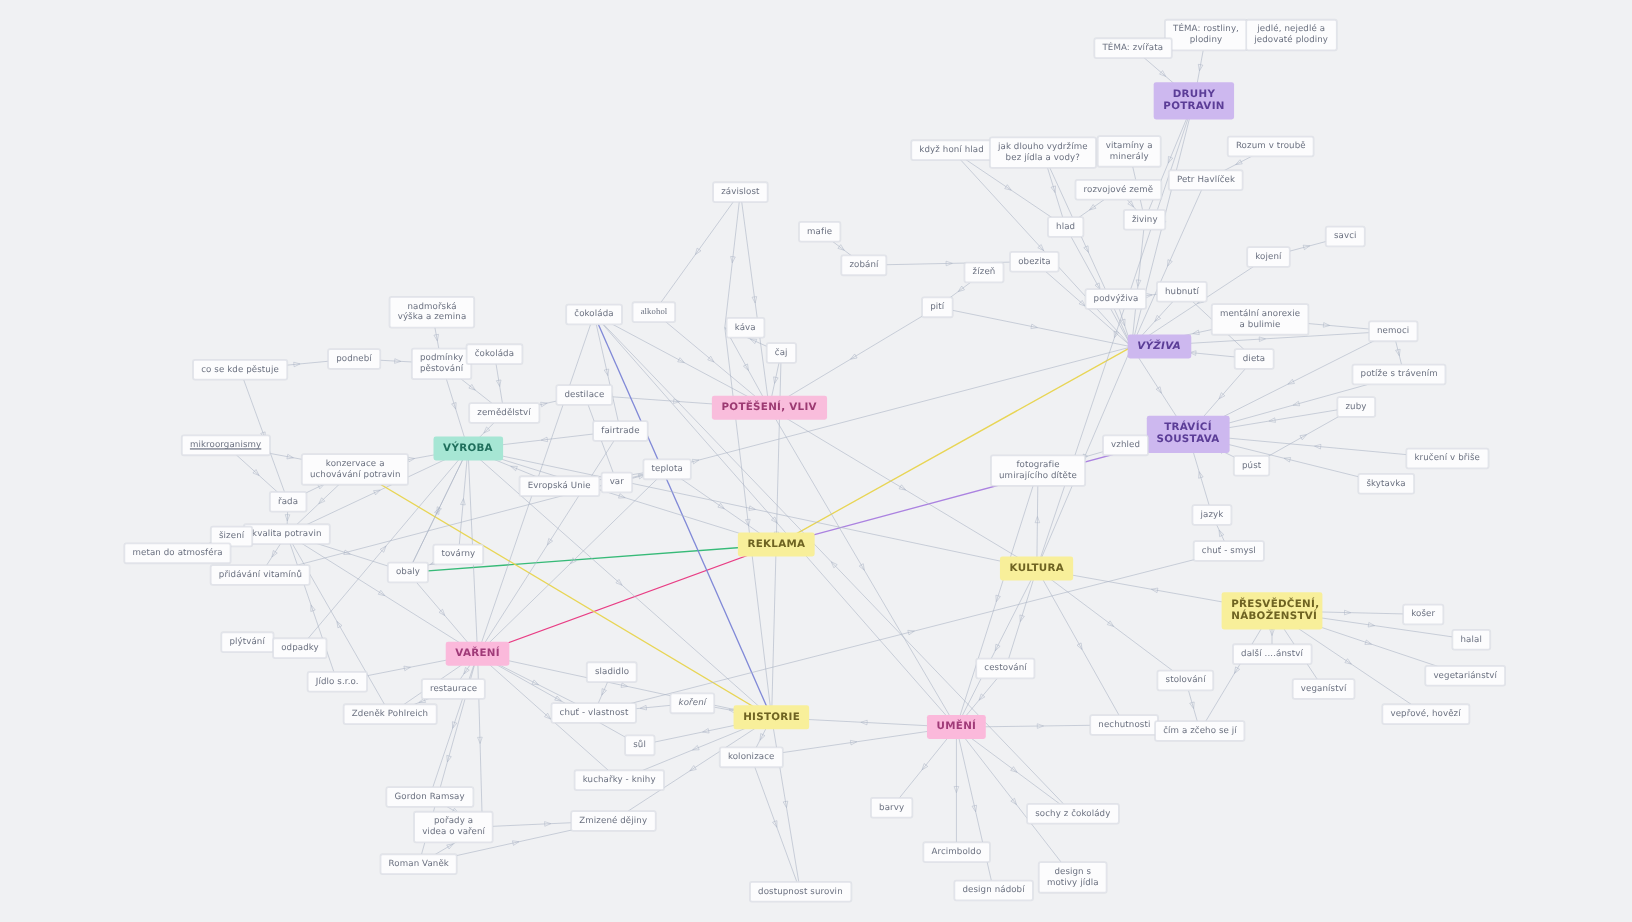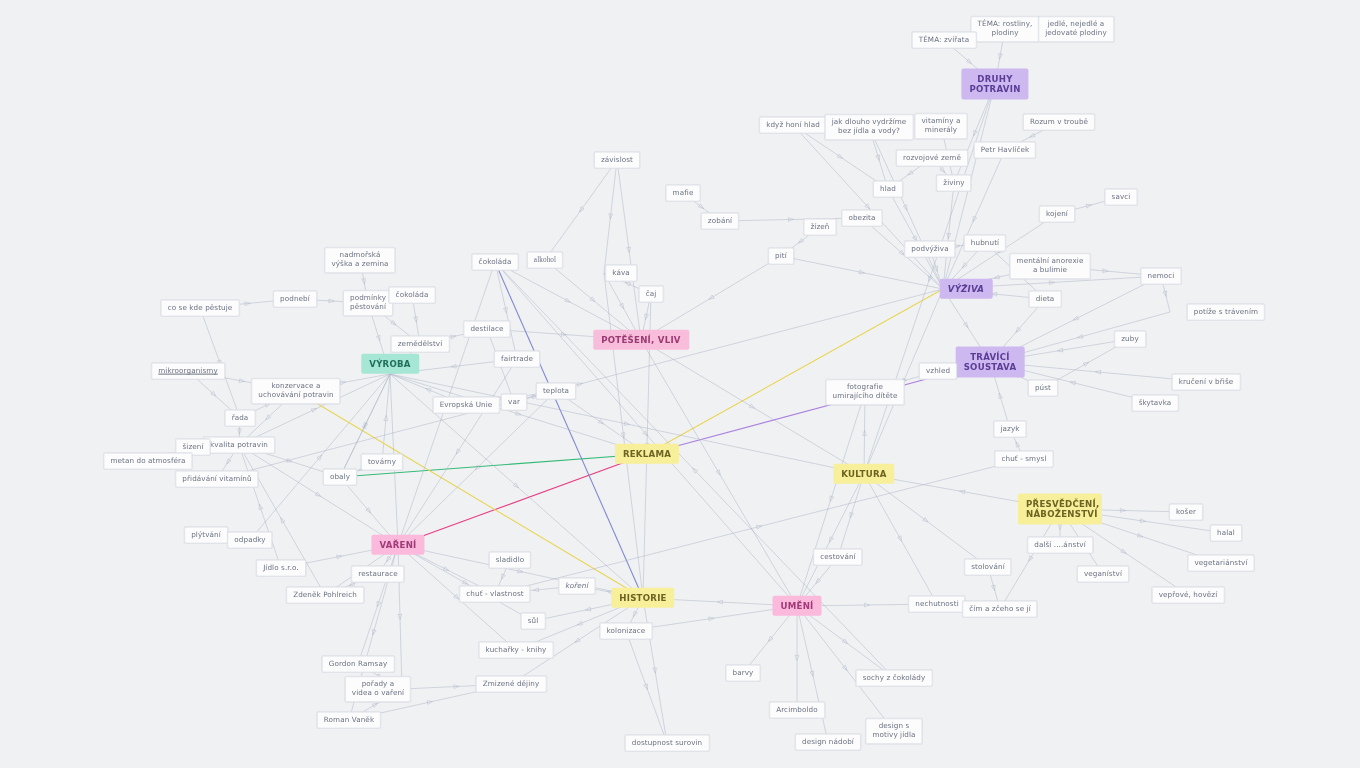--- a/index.html
+++ b/index.html
@@ -439,28 +439,28 @@
       <div class="node plain" style="left: 545px; top: 260px; font-family: Liberation Serif, serif;">alkohol</div>
       <div class="node plain" style="left: 604px; top: 273px; margin-left: 17px;">káva</div>
       <div class="node plain" style="left: 1161px; top: 276px;">nemoci</div>
       <div class="node plain" style="left: 295px; top: 299px;">podnebí</div>
       <div class="node plain multiline" style="left: 368px; top: 303px;">podmínky<br>pěstování</div>
       <div class="node plain" style="left: 412px; top: 295px;">čokoláda</div>
       <div class="node plain" style="left: 1045px; top: 299px;">dieta</div>
       <div class="node plain" style="left: 200px; top: 308px;">co se kde pěstuje</div>
       <div class="node plain" style="left: 651px; top: 294px;">čaj</div>
       <div class="node main m-purple" style="left: 966px; top: 289px; font-style: italic;">VÝŽIVA</div>
-      <div class="node plain" style="left: 1226px; top: 312px;">potíže s trávením</div>
+      <div class="node plain" style="left: 1166px; top: 312px;">potíže s trávením</div>
       <div class="node plain" style="left: 420px; top: 344px;">zemědělství</div>
       <div class="node plain" style="left: 487px; top: 329px;">destilace</div>
       <div class="node main m-pink" style="left: 641px; top: 340px;">POTĚŠENÍ, VLIV</div>
       <div class="node plain" style="left: 1130px; top: 339px;">zuby</div>
       <div class="node main multiline m-purple" style="left: 990px; top: 362px;">TRÁVÍCÍ<br>SOUSTAVA</div>
       <div class="node plain" style="left: 188px; top: 371px; text-decoration: underline;">mikroorganismy</div>
-      <div class="node main m-teal" style="left: 390px; top: 364px;">VÝROBA</div>
+      <div class="node main m-teal" style="left: 390px; top: 374px;">VÝROBA</div>
       <div class="node plain" style="left: 517px; top: 359px;">fairtrade</div>
       <div class="node plain" style="left: 938px; top: 371px; text-align: center;">vzhled</div>
       <div class="node plain" style="left: 1206px; top: 382px;">kručení v břiše</div>
       <div class="node plain" style="left: 1043px; top: 388px;">púst</div>
       <div class="node plain multiline" style="left: 296px; top: 391px;">konzervace a<br>uchovávání potravin</div>
       <div class="node plain multiline" style="left: 865px; top: 392px;">fotografie<br>umirajícího dítěte</div>
       <div class="node plain" style="left: 1155px; top: 403px;">škytavka</div>
       <div class="node plain" style="left: 466px; top: 405px;">Evropská Unie</div>
       <div class="node plain" style="left: 556px; top: 391px;">teplota</div>
       <div class="node plain" style="left: 514px; top: 402px;">var</div>

